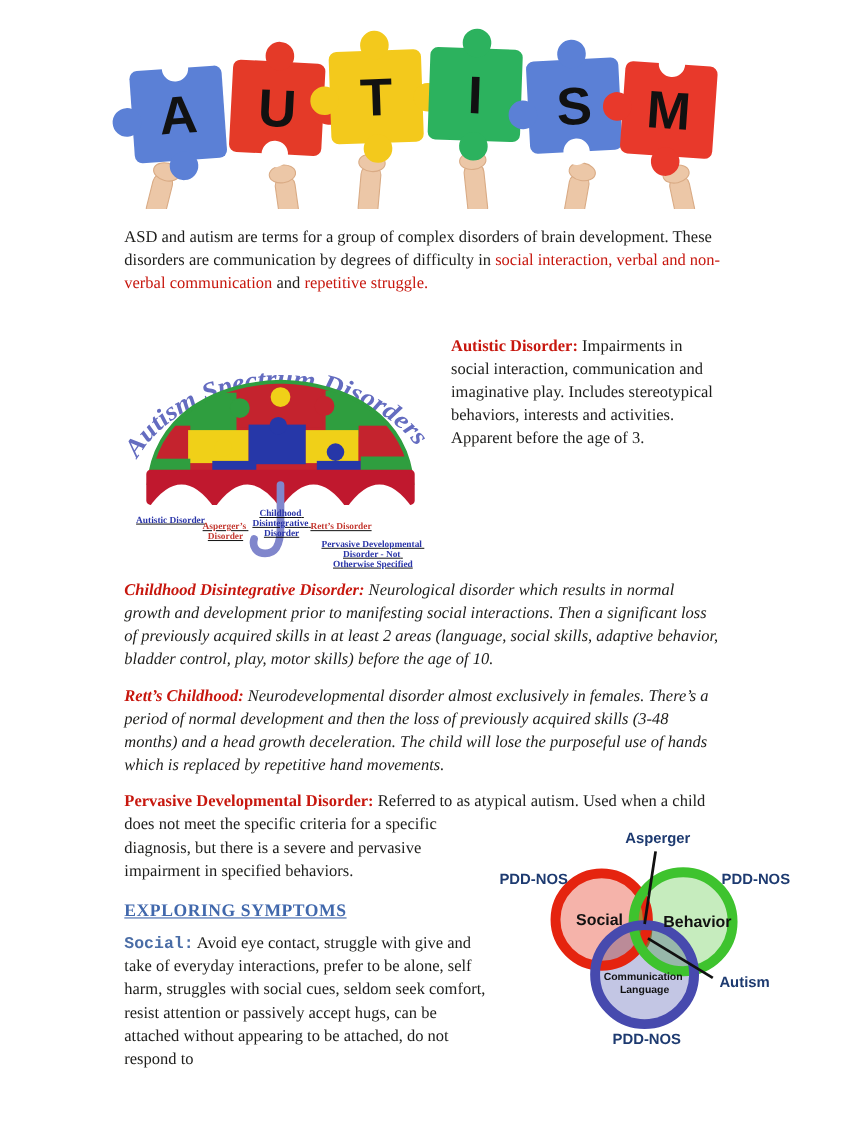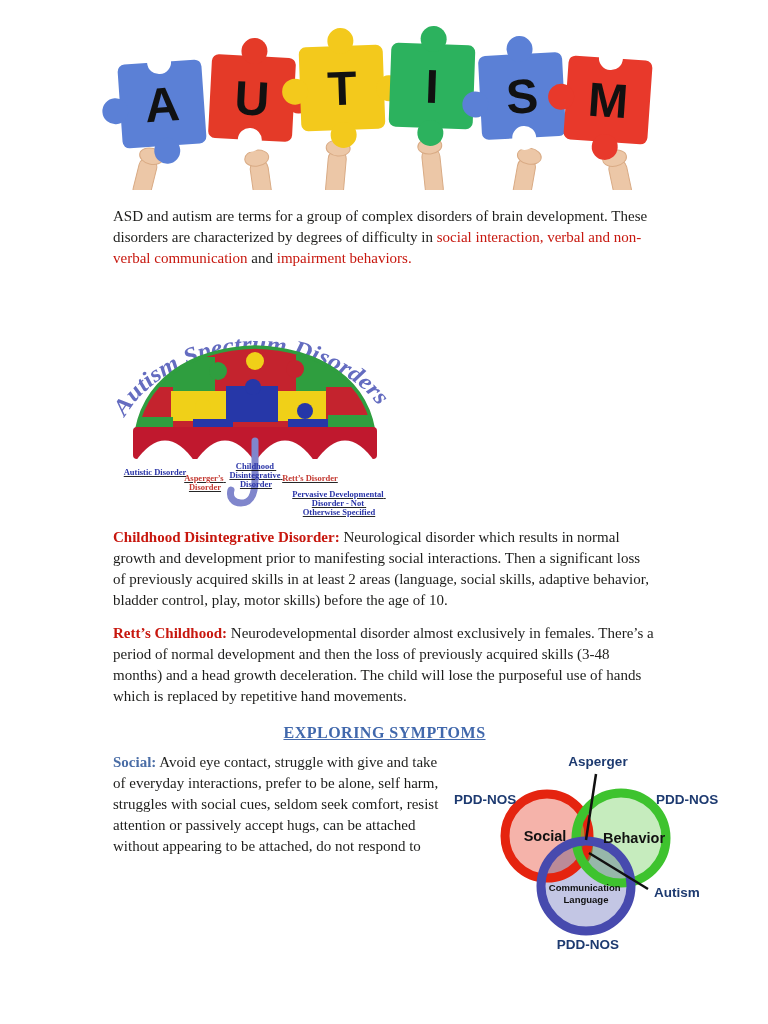--- a/index.html
+++ b/index.html
@@ -8,27 +8,27 @@
   .hero{position:absolute;left:100px;top:8px;width:560px;height:182px;}
   .content{position:absolute;left:113px;top:206px;width:543px;font-size:15px;line-height:21px;}
   p{margin:0;}
   .red{color:var(--heading_red,#c7170e);}
   .dhead{color:var(--heading_red,#c7170e);font-weight:bold;}
   .row{display:flex;gap:12px;margin-top:22px;height:224px;align-items:flex-start;}
   .umbrella-wrap{width:285px;flex:0 0 285px;}
   .col{flex:1;padding-top:14px;}
   .col p{margin:0 0 11px 0;}
   .cont{margin-top:8px;}
-  .para{margin-top:12px;}
+  .para{margin-top:12px;font-style:italic;}
   .flow{margin-top:12px;}
   .spacer-a{float:right;width:0;height:22px;}
   .spacer-b{float:right;clear:right;width:208px;height:202px;}
-  h3.sym{margin:15px 0 9px 0;text-align:center;font-size:16px;letter-spacing:.5px;
+  h3.sym{margin:15px 0 9px 0;text-align:left;font-size:16px;letter-spacing:.5px;
          color:var(--accent_blue,#4168ac);text-decoration:underline;font-weight:bold;}
-  .shead{color:var(--social_blue,#4a6da6);font-weight:bold;}
+  .shead{color:var(--social_blue,#4a6da6);font-weight:bold;font-family:Liberation Mono, monospace;}
   .venn{position:absolute;left:450px;top:748px;width:312px;height:210px;}
   svg text{user-select:none;}
 </style>
 </head>
 <body>
 
 <div class="page">
 
   <div class="hero">
     <svg width="560" height="182" viewBox="0 0 560 182">
@@ -102,21 +102,21 @@
             <circle cx="0" cy="47" r="13"></circle>
           <circle cx="0" cy="-42" r="12" fill="#ffffff"></circle>
           <text y="17" fill="#111">M</text>
         </g>
       </g>
     </svg>
   </div>
 
   <div class="content">
 
-    <p class="intro"><span>ASD and autism are terms for a group of complex disorders of brain development. These disorders are characterized by degrees of difficulty in </span><span class="red">social interaction, verbal and non-verbal communication</span><span> and </span><span class="red">impairment behaviors.</span></p>
+    <p class="intro"><span>ASD and autism are terms for a group of complex disorders of brain development. These disorders are communication by degrees of difficulty in </span><span class="red">social interaction, verbal and non-verbal communication</span><span> and </span><span class="red">repetitive struggle.</span></p>
 
     <div class="row">
 
       <div class="umbrella-wrap">
         <svg width="285" height="232" viewBox="0 0 285 232">
           <defs>
             <path id="arcT" d="M 12,126 A 142,108 0 0 1 273,126"></path>
             <clipPath id="dome">
                 <path d="M22,150 C28,88 80,58 142,56 C205,58 257,88 262,150 Z"></path>
               </clipPath>
@@ -169,31 +169,33 @@
             <text fill="#2a35a8">
               <tspan x="226" y="206">Pervasive Developmental</tspan>
               <tspan x="226" y="215">Disorder - Not</tspan>
               <tspan x="226" y="224">Otherwise Specified</tspan>
             </text>
           </g>
         </svg>
       </div>
 
       <div class="col">
+        <p><span class="dhead">Autistic Disorder:</span><span> Impairments in social interaction, communication and imaginative play. Includes stereotypical behaviors, interests and activities. Apparent before the age of 3.</span></p>
       </div>
     </div>
 
 
     <p class="para"><span class="dhead">Childhood Disintegrative Disorder:</span><span> Neurological disorder which results in normal growth and development prior to manifesting social interactions. Then a significant loss of previously acquired skills in at least 2 areas (language, social skills, adaptive behavior, bladder control, play, motor skills) before the age of 10.</span></p>
 
     <p class="para"><span class="dhead">Rett’s Childhood:</span><span> Neurodevelopmental disorder almost exclusively in females. There’s a period of normal development and then the loss of previously acquired skills (3-48 months) and a head growth deceleration. The child will lose the purposeful use of hands which is replaced by repetitive hand movements.</span></p>
 
     <div class="flow">
       <div class="spacer-a"></div>
       <div class="spacer-b"></div>
+      <p><span class="dhead">Pervasive Developmental Disorder:</span><span> Referred to as atypical autism. Used when a child does not meet the specific criteria for a specific diagnosis, but there is a severe and pervasive impairment in specified behaviors.</span></p>
       <h3 class="sym">EXPLORING SYMPTOMS</h3>
       <p><span class="shead">Social:</span><span> Avoid eye contact, struggle with give and take of everyday interactions, prefer to be alone, self harm, struggles with social cues, seldom seek comfort, resist attention or passively accept hugs,  can be attached without appearing to be attached, do not respond to</span></p>
     </div>
 
   </div>
 
   <svg class="venn" viewBox="0 0 312 210">
     <g>
       <circle cx="97" cy="88" r="42" style="mix-blend-mode:multiply" fill="#f5b3aa"></circle>
       <circle cx="171" cy="90" r="45" style="mix-blend-mode:multiply" fill="#c6ecbe"></circle>

